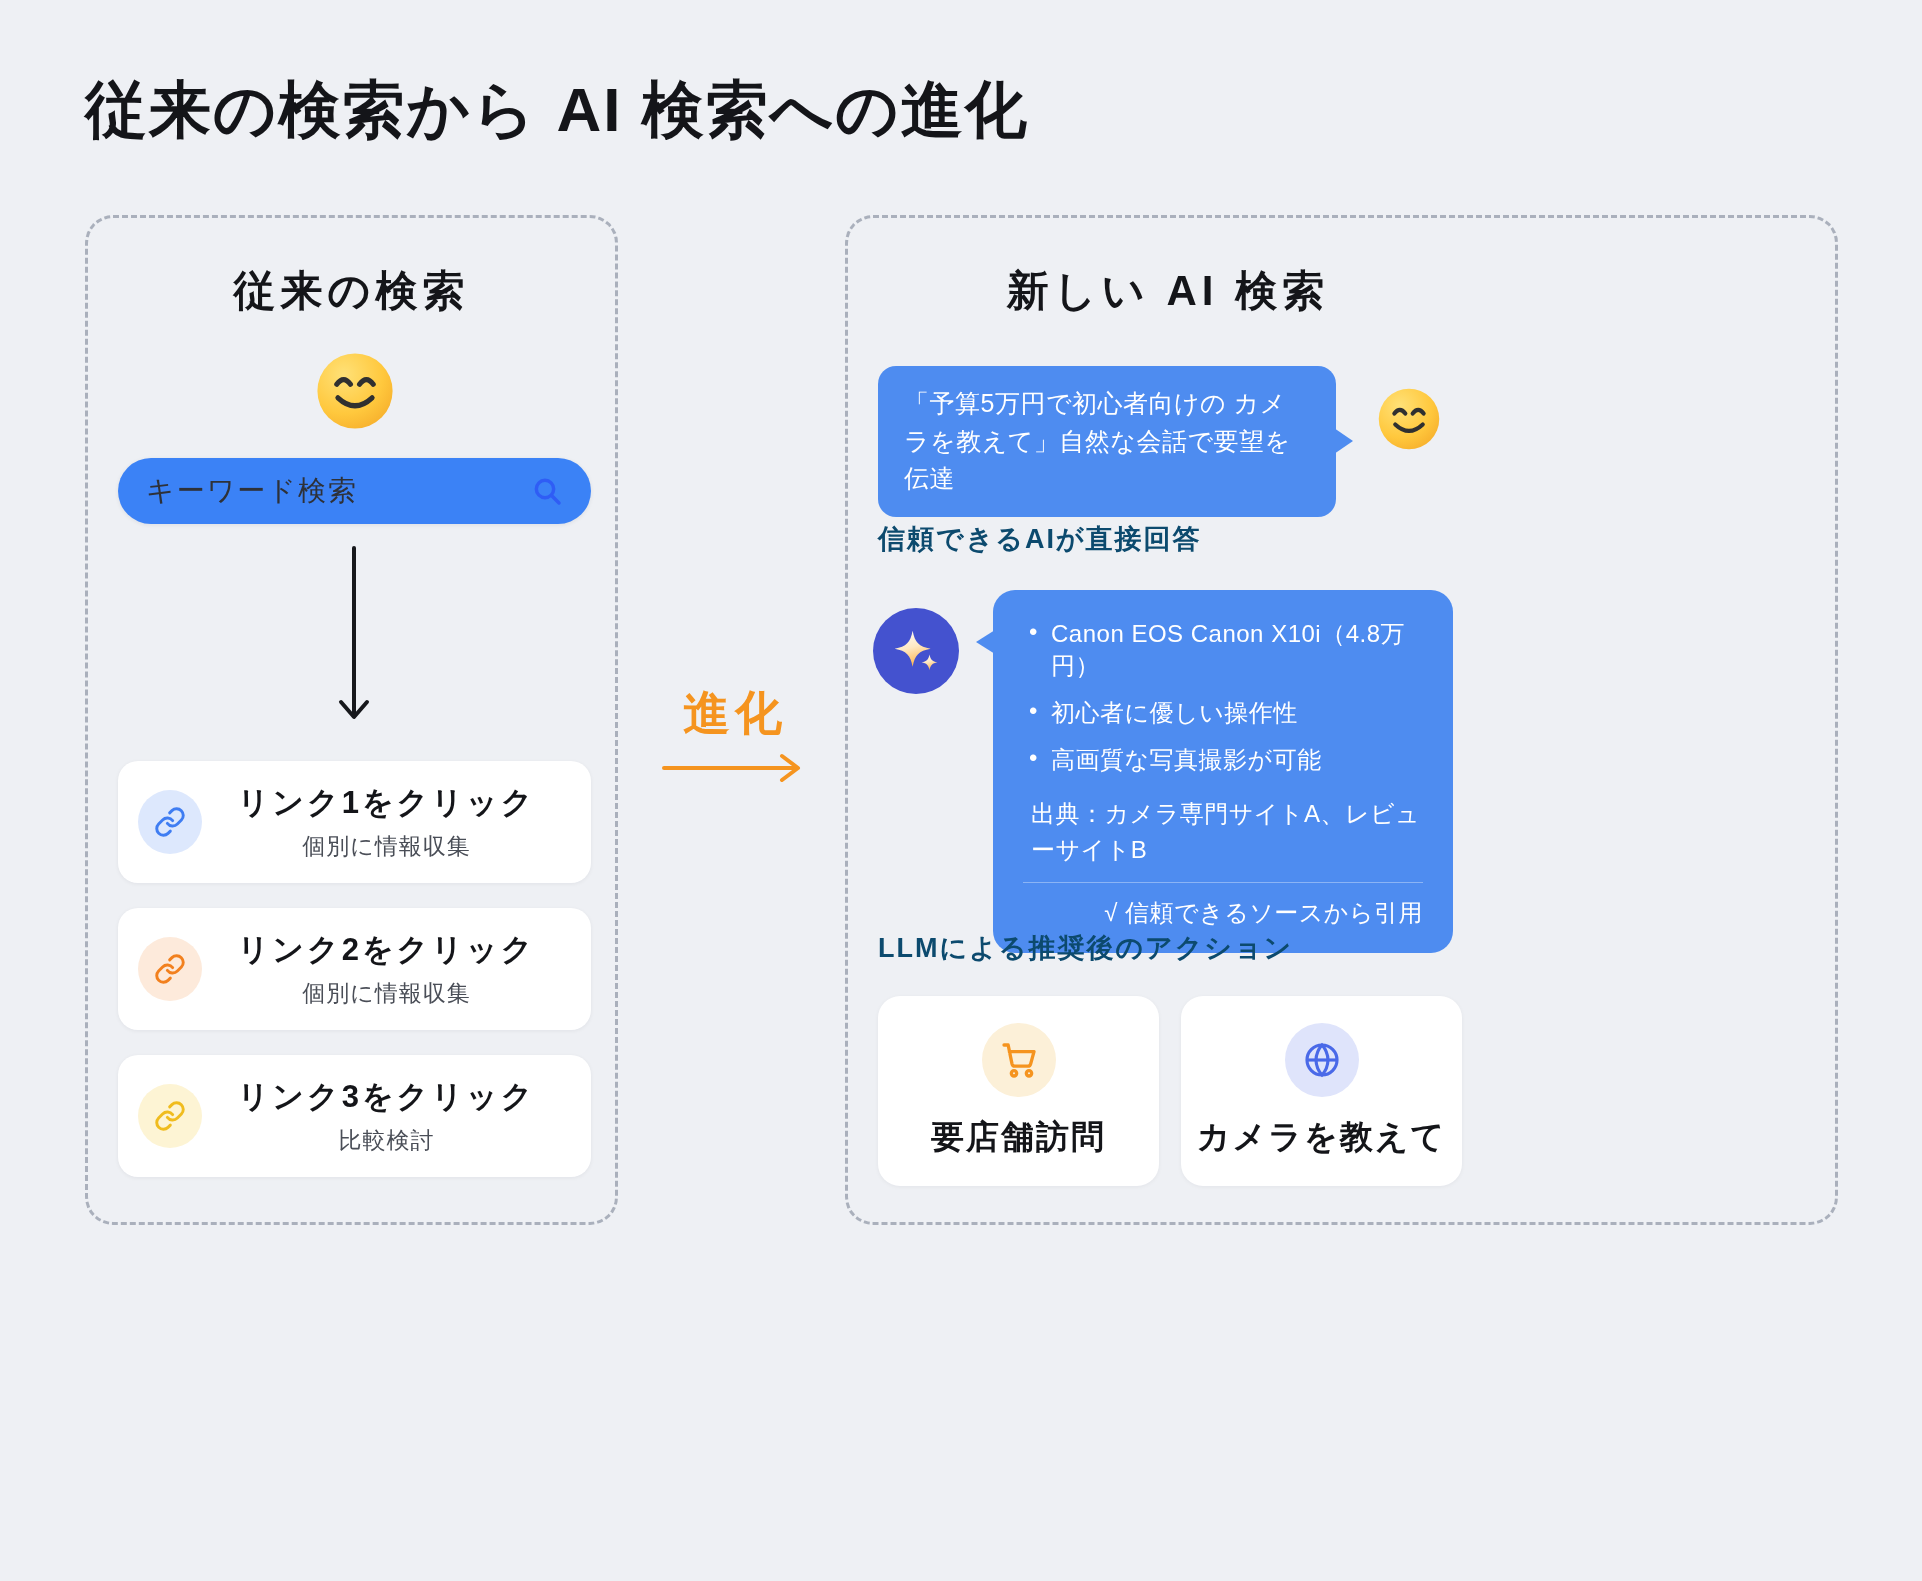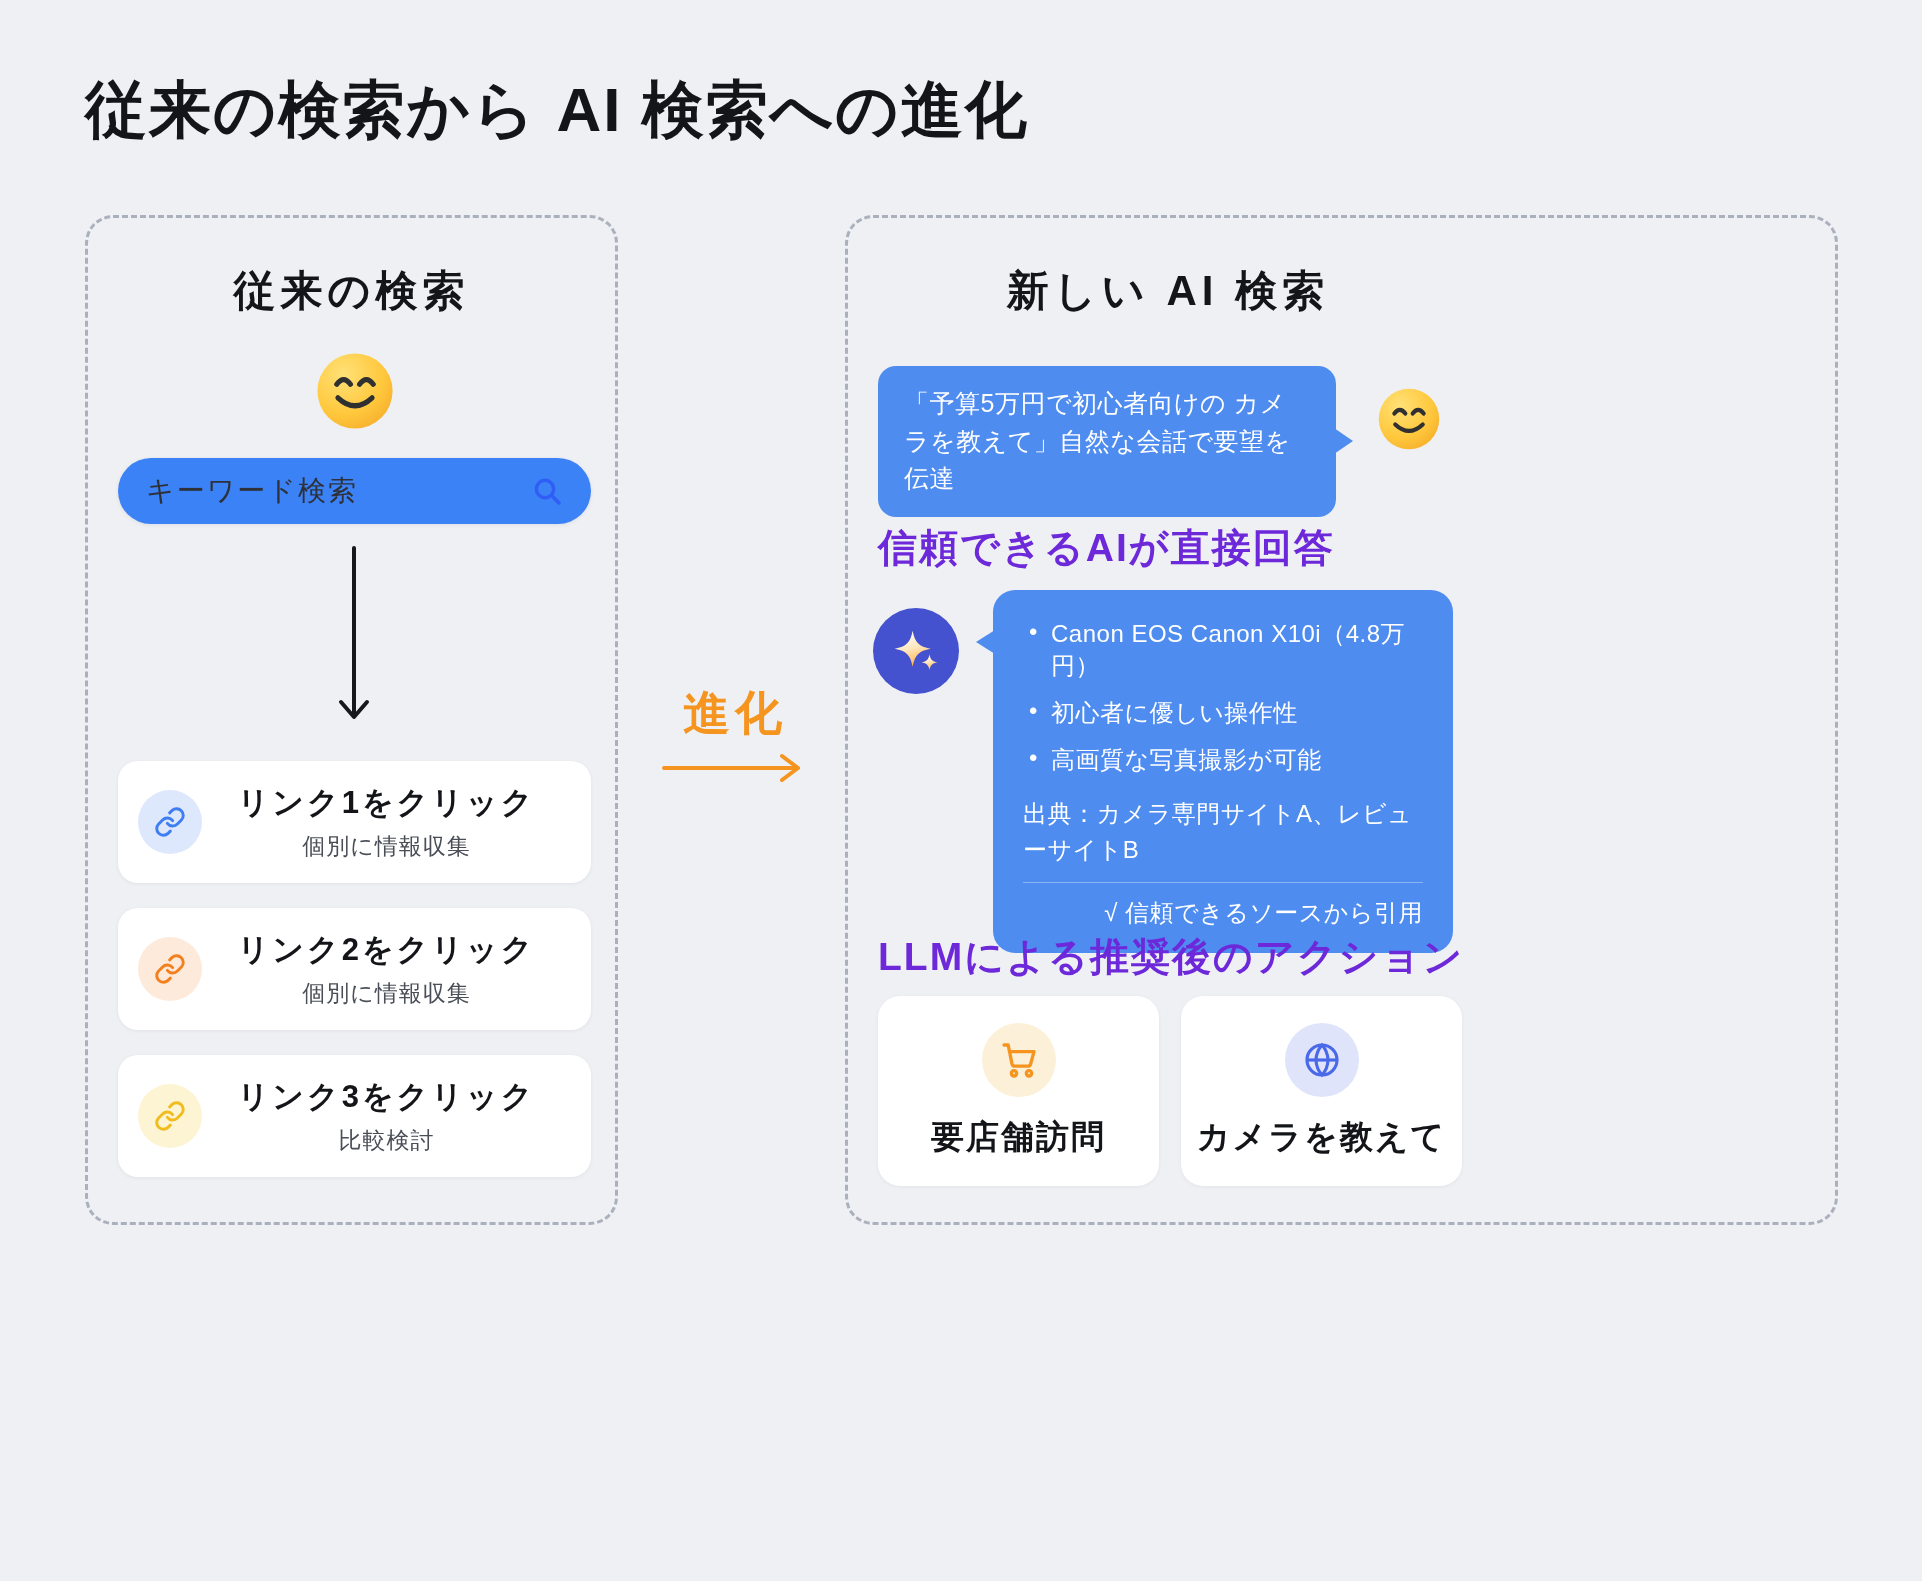--- a/index.html
+++ b/index.html
@@ -38,33 +38,33 @@
   .card-title { font-size:31px; font-weight:700; letter-spacing:3px; color:#141519; }
   .card-subtitle { font-size:23px; letter-spacing:1px; color:#4a4e57; }
 
   .transition { position:absolute; left:652px; top:682px; width:166px; text-align:center; }
   .transition-label { display:block; font-size:47px; font-weight:700; letter-spacing:5px; color:#f5941f; }
   .transition svg { margin-top:8px; display:inline-block; }
 
   .user-bubble { position:absolute; left:30px; top:148px; width:458px; background:#4e8cf0; border-radius:18px; padding:19px 26px; color:#fff; font-size:25px; line-height:1.5; letter-spacing:0.5px; }
   .user-bubble::after { content:""; position:absolute; right:-17px; top:50%; transform:translateY(-50%); width:0; height:0; border-top:13px solid transparent; border-bottom:13px solid transparent; border-left:19px solid #4e8cf0; }
 
-  .section-heading { position:absolute; left:30px; font-size:39px; font-weight:700; letter-spacing:2px; color:#6d28d9; }
+  .section-heading { position:absolute; left:30px; font-size:27px; font-weight:700; letter-spacing:2px; color:#0c4a6e; }
   .answer-heading  { top:303px; }
   .actions-heading { top:712px; }
 
   .ai-avatar { position:absolute; left:25px; top:390px; width:86px; height:86px; border-radius:50%; background:#4452cf; display:flex; align-items:center; justify-content:center; }
   .ai-avatar svg { width:54px; height:54px; display:block; }
 
   .answer-bubble { position:absolute; left:145px; top:372px; width:460px; background:#4e8cf0; border-radius:22px; padding:28px 30px 24px; color:#fff; }
   .answer-bubble::before { content:""; position:absolute; left:-17px; top:40px; width:0; height:0; border-top:12px solid transparent; border-bottom:12px solid transparent; border-right:19px solid #4e8cf0; }
   .answer-bullets { list-style:none; display:flex; flex-direction:column; gap:15px; }
   .answer-bullets li { position:relative; font-size:24px; letter-spacing:0.5px; padding-left:28px; }
   .answer-bullets li::before { content:"\2022"; position:absolute; left:6px; }
-  .answer-source { margin-top:20px; font-size:24px; line-height:1.5; letter-spacing:0.5px; }
+  .answer-source { margin-top:20px; font-size:24px; line-height:1.5; letter-spacing:0.5px;margin-left:8px; }
   .answer-verified { margin-top:14px; padding-top:14px; border-top:1px solid rgba(255,255,255,0.35); font-size:24px; letter-spacing:0.5px;text-align:right; }
 
   .action-card { position:absolute; top:778px; width:281px; height:190px; background:#fff; border-radius:22px; box-shadow:0 1px 4px rgba(20,24,40,.05); display:flex; flex-direction:column; align-items:center; justify-content:center; gap:18px; }
   .action-1 { left:30px; } .action-2 { left:333px; }
   .action-icon-circle { width:74px; height:74px; border-radius:50%; display:flex; align-items:center; justify-content:center; }
   .action-icon-circle svg { width:40px; height:40px; display:block; }
   .bg-cart  { background:#fcf0d8; color:#f5941f; }
   .bg-globe { background:#dfe4fb; color:#4a69e8; }
   .action-label { font-size:33px; font-weight:700; letter-spacing:2px; color:#141519; }
 </style>

